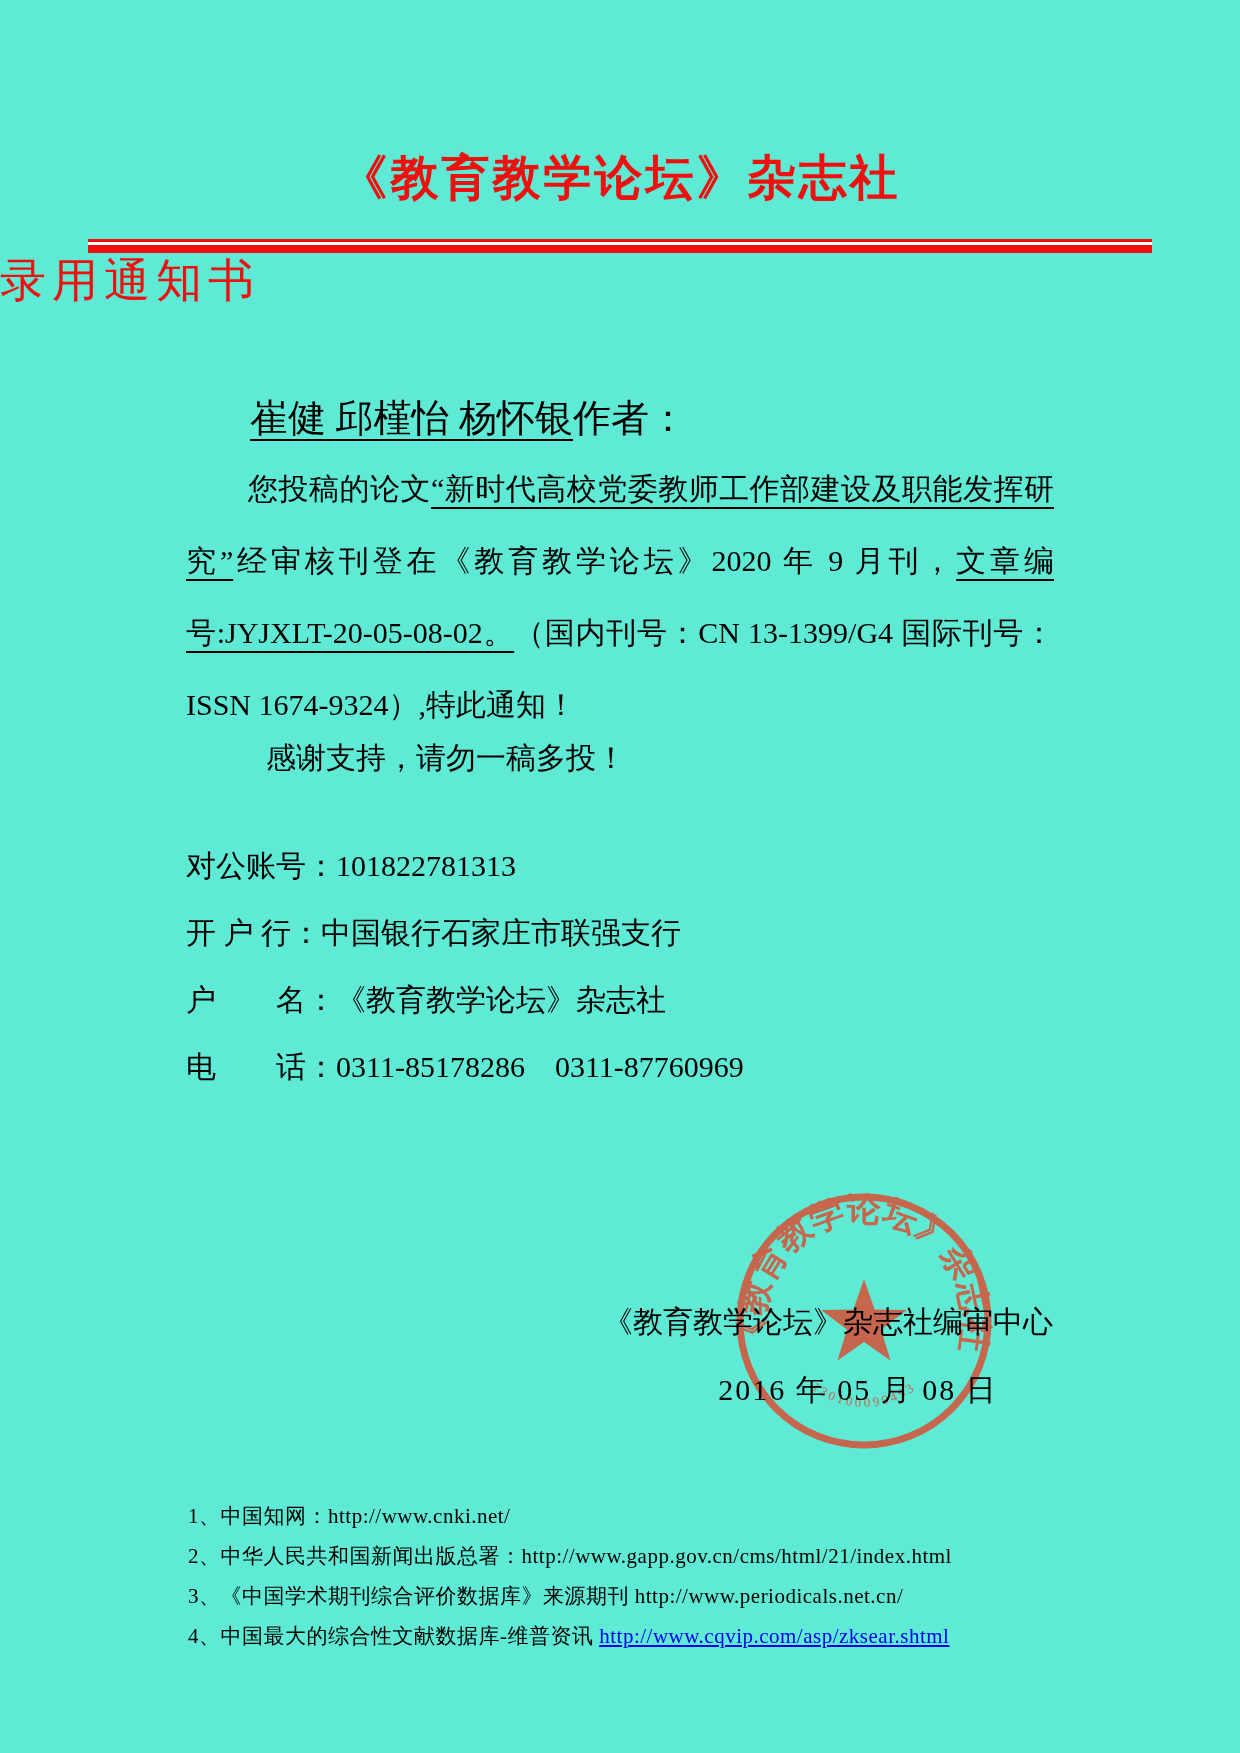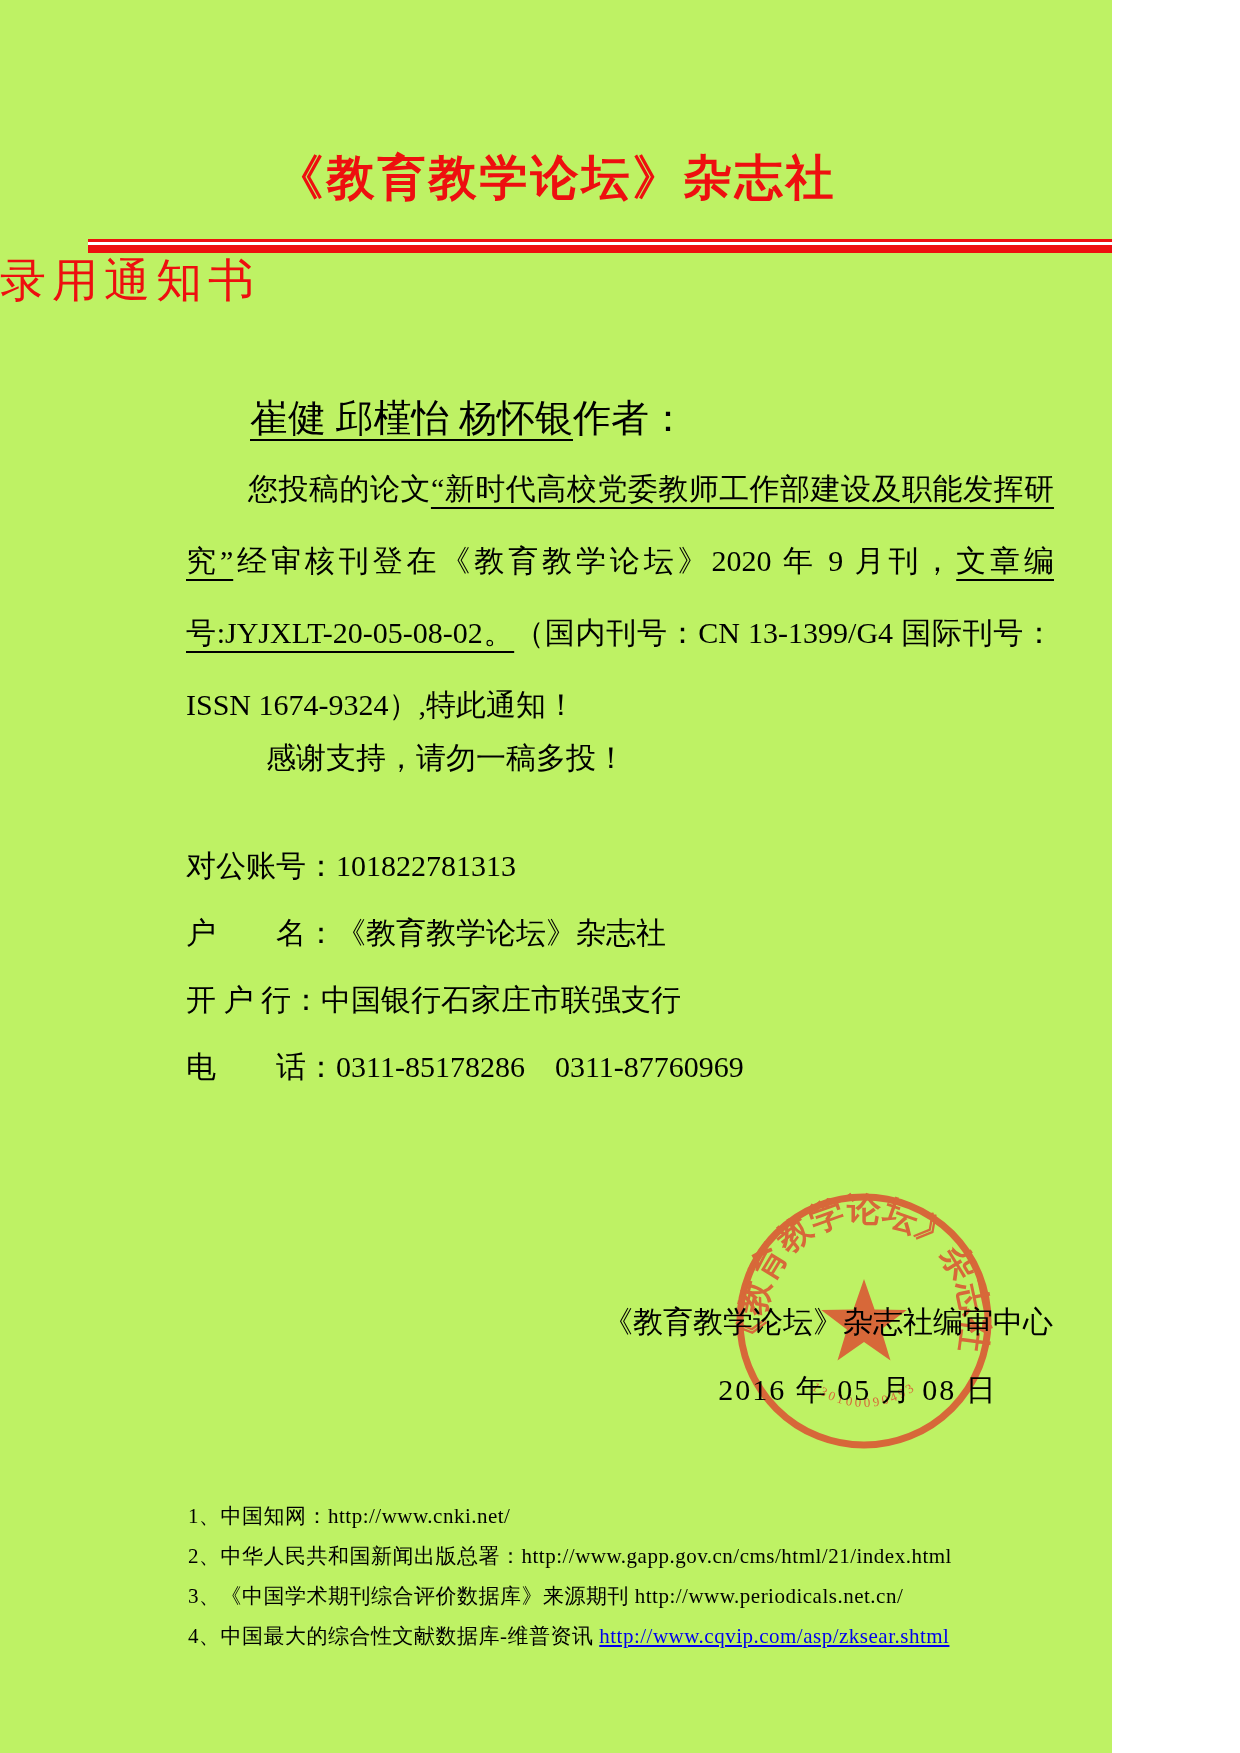--- a/index.html
+++ b/index.html
@@ -2,21 +2,21 @@
 <html style="--red: #ee0f0f; --stamp: #dd4a30; --link: #0000ee;"><head>
 <meta charset="utf-8">
 <style>
   :root{
     --red:#ee0f0f;
     --stamp:#dd4a30;
     --link:#0000ee;
   }
   html,body{margin:0;padding:0;background:#fff;}
   .page{
-    position:relative;width:1112px;height:1753px;background:#bef264;overflow:hidden;
+    position:relative;width:1240px;height:1753px;background:#5eead4;overflow:hidden;
     font-family:"Liberation Serif","DejaVu Serif",serif;color:#000;
   }
   .title{
     position:absolute;top:146px;left:0;width:100%;text-align:center;
     font-size:48px;line-height:64px;font-weight:bold;color:var(--red);letter-spacing:3px;
   }
   .rule{position:absolute;top:239px;left:88px;width:1064px;}
   .rule-thin{height:3px;background:var(--red);}
   .rule-gap{height:3px;background:#fff;}
   .rule-thick{height:8px;background:var(--red);}
@@ -64,22 +64,22 @@
       <div class="bline jline indent"><span>您投稿的论文</span><span class="u">“新时代高校党委教师工作部建设及职能发挥研</span></div>
       <div class="bline jline"><span class="u">究”</span><span>经审核刊登在《教育教学论坛》2020 年 9 月刊，</span><span class="u">文章编</span></div>
       <div class="bline jline"><span class="u">号:JYJXLT-20-05-08-02。</span><span>（国内刊号：CN 13-1399/G4 国际刊号：</span></div>
       <div class="bline"><span>ISSN 1674-9324）,特此通知！</span></div>
     </div>
 
   <div class="thanks">感谢支持，请勿一稿多投！</div>
 
   <div class="account" id="account-rows">
       <div class="row"><span class="lbl">对公账号：</span><span>101822781313</span></div>
+      <div class="row"><span class="lbl">开 户 行：</span><span>中国银行石家庄市联强支行</span></div>
       <div class="row"><span class="lbl">户　　名：</span><span>《教育教学论坛》杂志社</span></div>
-      <div class="row"><span class="lbl">开 户 行：</span><span>中国银行石家庄市联强支行</span></div>
       <div class="row"><span class="lbl">电　　话：</span><span>0311-85178286　0311-87760969</span></div>
     </div>
 
   <div class="signature">《教育教学论坛》杂志社编审中心</div>
   <div class="date">2016 年 05 月 08 日</div>
 
   <svg class="stamp" width="270" height="270" viewBox="0 0 270 270">
     <g opacity="0.82">
       <circle cx="135" cy="135" r="124" fill="none" stroke="#dd4a30" stroke-width="7"></circle>
       <path id="ringPath" d="M 41 169 A 100 100 0 1 1 229 169" fill="none"></path>

